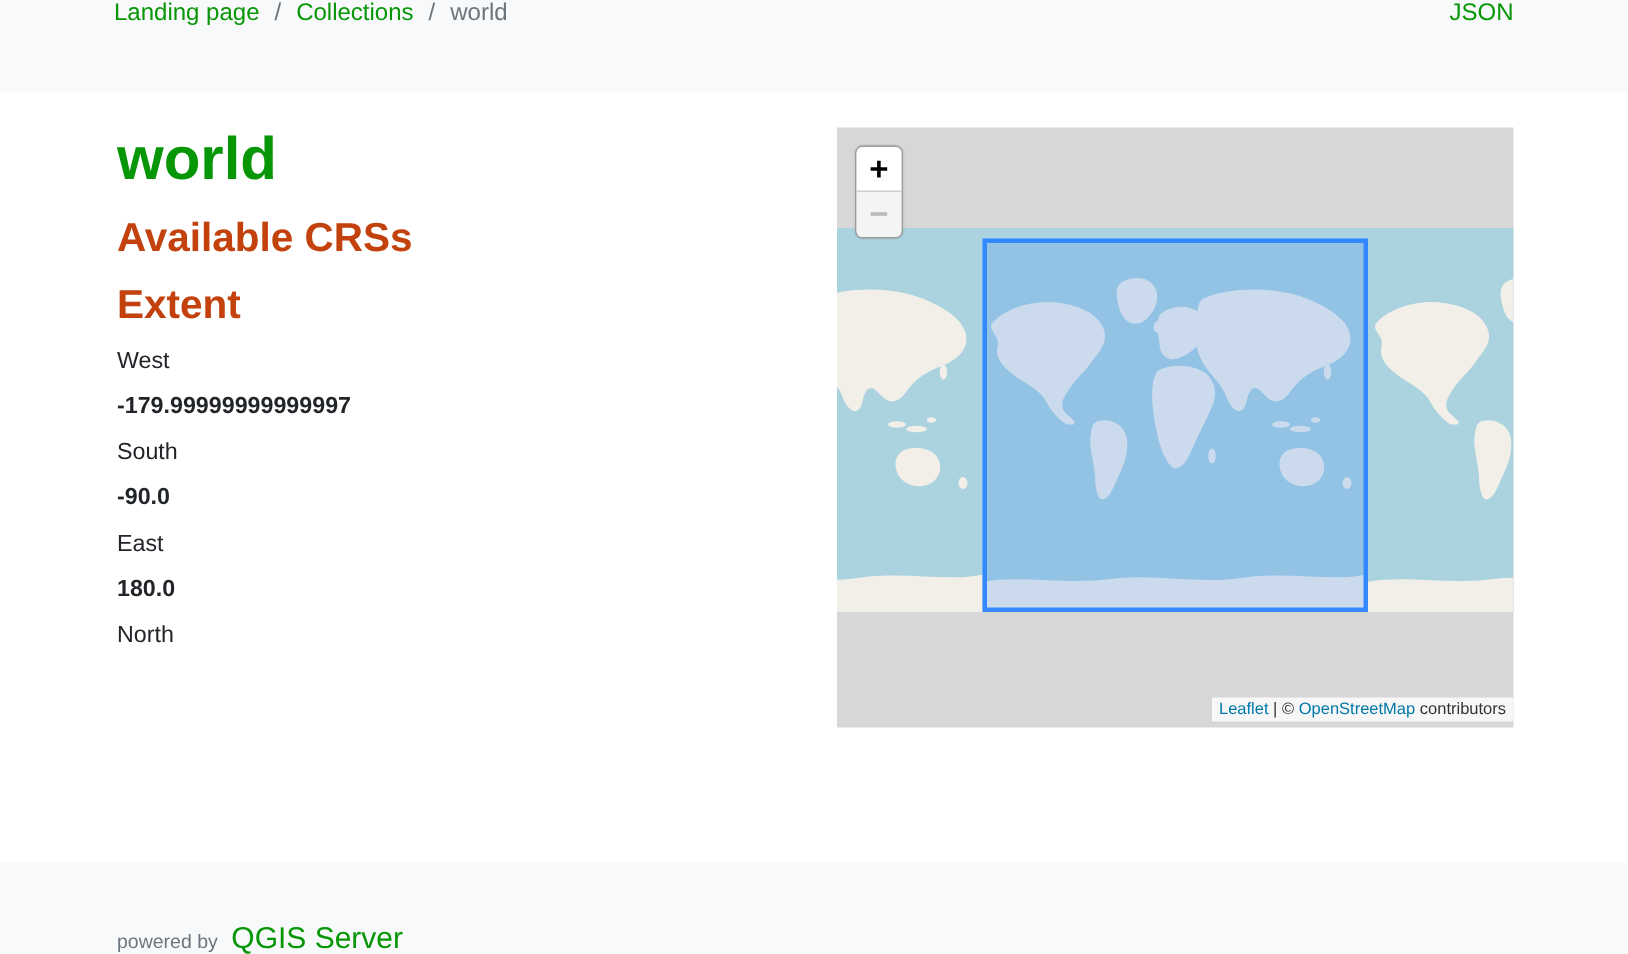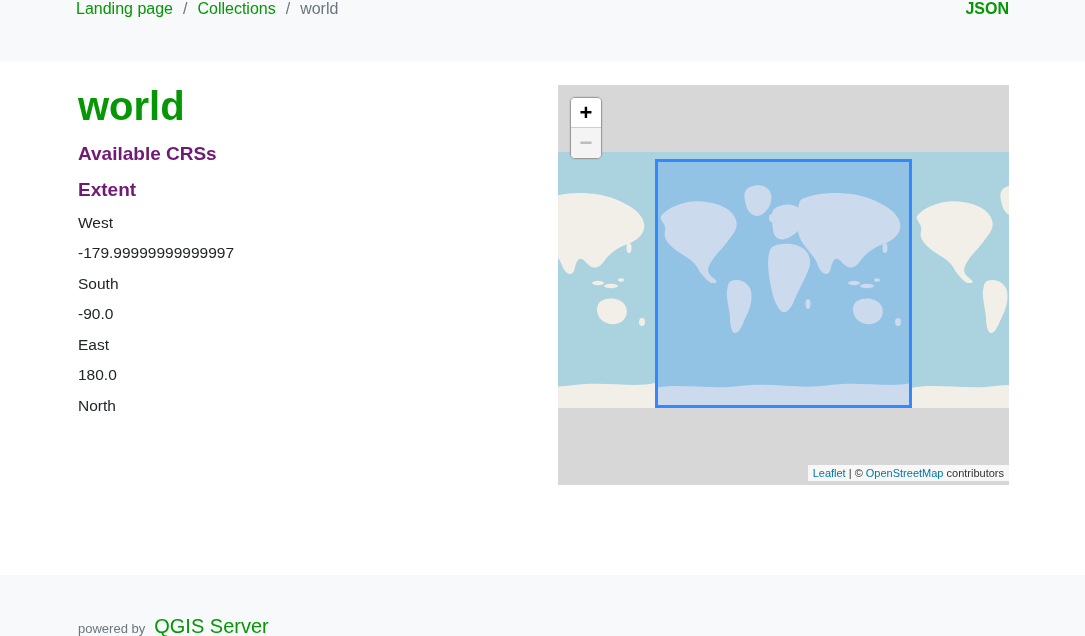--- a/index.html
+++ b/index.html
@@ -18,46 +18,46 @@
     display: flex;
     align-items: flex-start;
     padding: 0 76px;
   }
   .breadcrumb { display: flex; align-items: center; font-size: 16px; }
   .breadcrumb a { color: #069606; text-decoration: none; cursor: pointer; }
   .breadcrumb .sep { color: #6c757d; margin: 0 10px; }
   .breadcrumb .current { color: #6c757d; }
   .json-link {
     margin-left: auto;
-    color: #069606; font-size: 16px; font-weight: 700;
+    color: #069606; font-size: 16px; font-weight: 400;
     text-decoration: none; cursor: pointer;
   }
   
   .main {
     height: 514px;
     padding: 0 76px;
     display: flex;
     background: #ffffff;
   }
   .left-col { flex: 0 0 482px; padding: 22px 24px 0 2px; }
   .right-col { flex: 0 0 451px; }
   h1.page-title {
     margin: 0 0 6px 0;
     font-size: 40px; line-height: 1.15; font-weight: 700;
     color: #069606;
   }
   h2.section-heading {
     margin: 14px 0 6px 0;
-    font-size: 19px; font-weight: 700; color: #701a75;
+    font-size: 27px; font-weight: 700; color: #c2410c;
   }
   ul.crs-list { margin: 10px 0 18px 0; padding-left: 28px; }
   ul.crs-list li { font-size: 15.5px; line-height: 24px; color: #212529; }
   dl.extent-list { margin: 4px 0 0 0; font-size: 15.5px; }
   dl.extent-list dt { font-weight: 400; margin: 13px 0 0 0; }
-  dl.extent-list dd { font-weight: 400; margin: 12px 0 0 0; }
+  dl.extent-list dd { font-weight: 700; margin: 12px 0 0 0; }
   
   .map {
     position: relative;
     width: 451px; height: 400px;
     margin-top: 24px;
     background: #d7d7d7;
     overflow: hidden;
     cursor: grab;
   }
   .tile-band { position: absolute; left: 0; top: 67px; width: 451px; height: 256px; background: #aad3df; }

